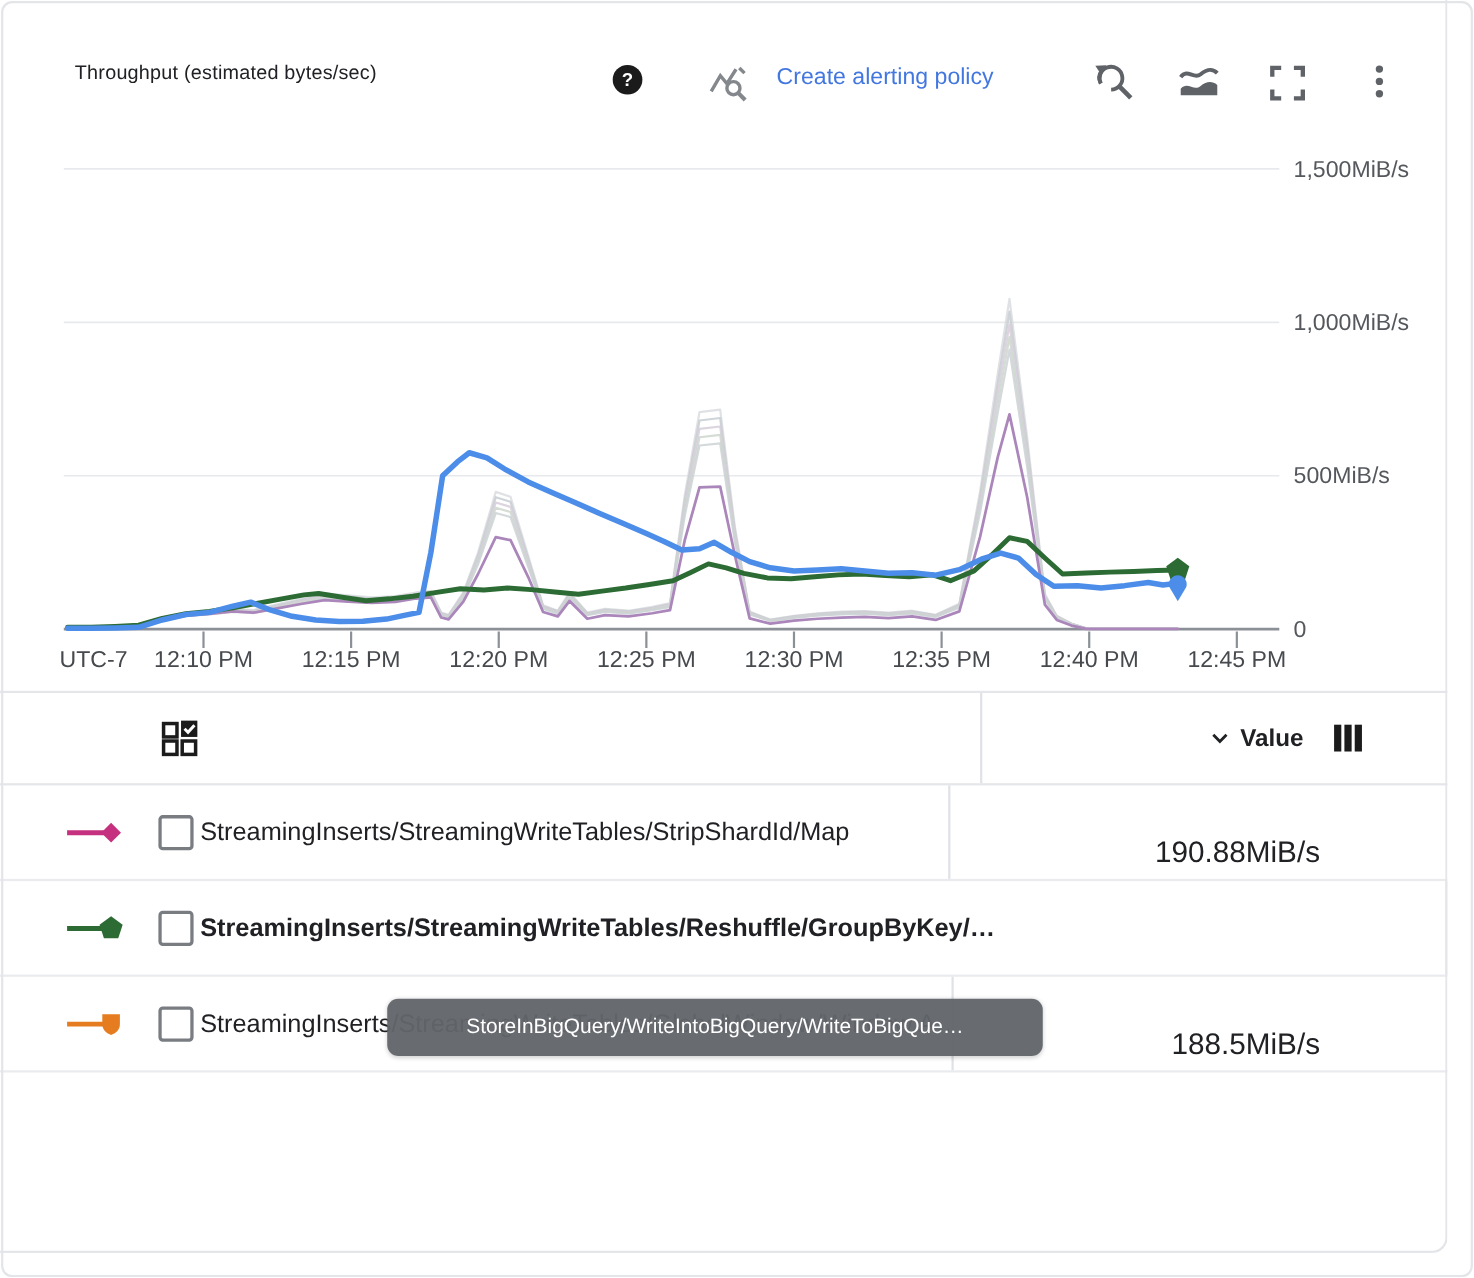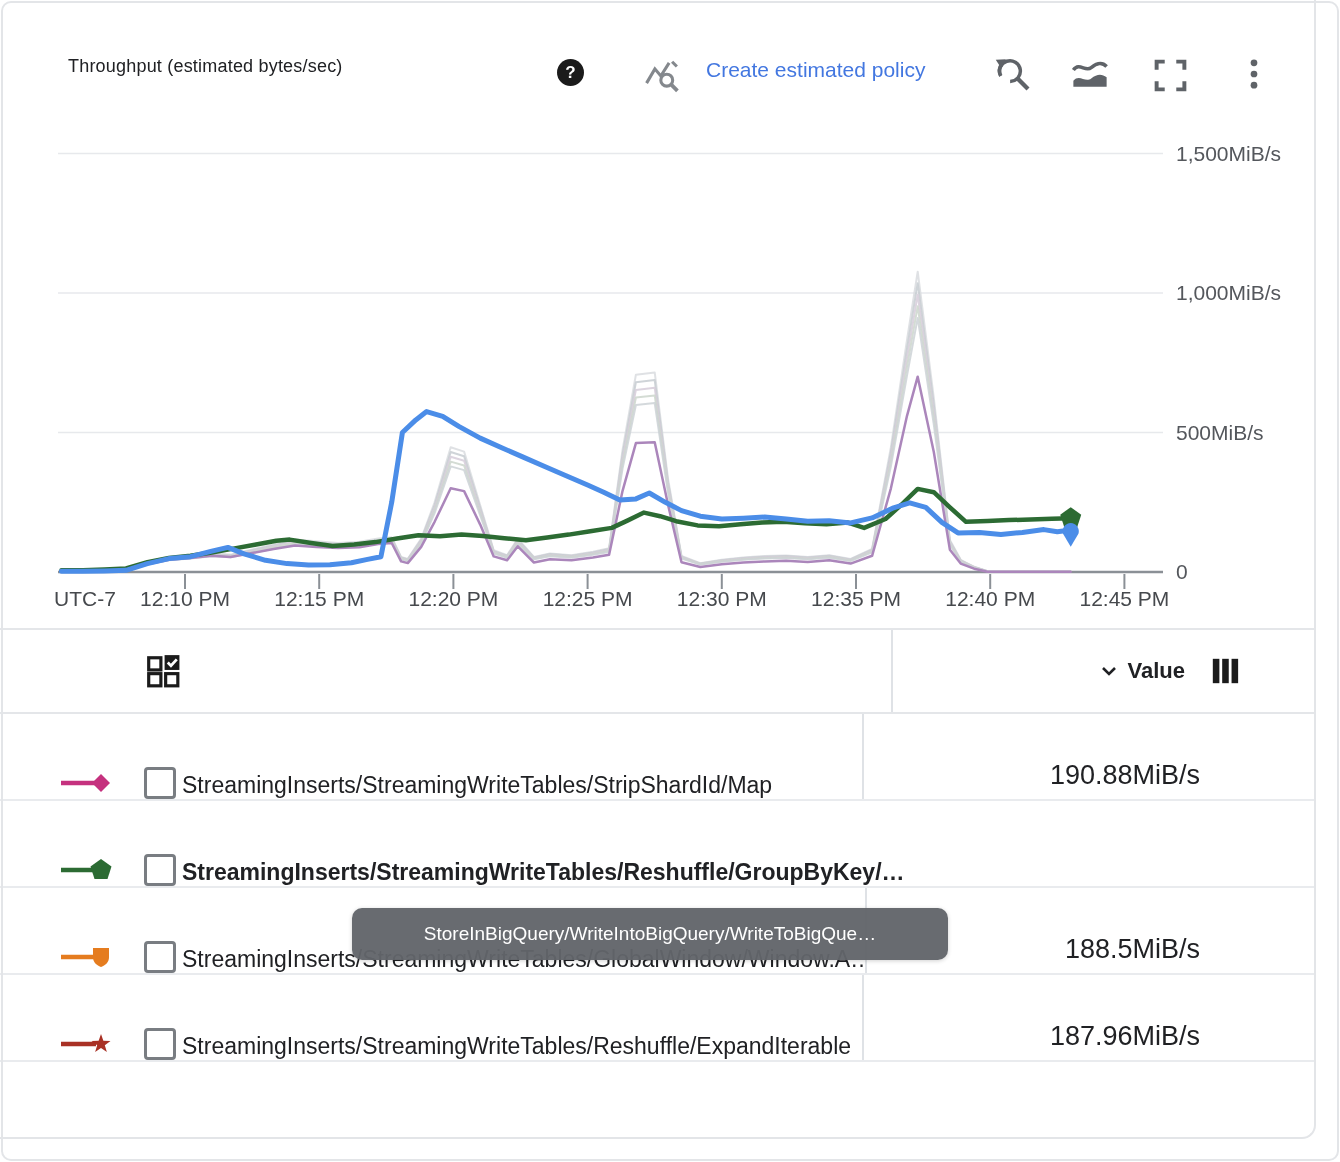--- a/index.html
+++ b/index.html
@@ -21,21 +21,21 @@
   #chart text{font-family:"Liberation Sans",sans-serif;}
 
   
   .ltable{position:absolute;left:0;top:628px;width:1316px;border-top:2px solid #e4e6e9;}
   .thead{height:82px;display:flex;border-bottom:2px solid #e4e6e9;gap:11px;}
   .thead-left{flex:1 1 auto;display:flex;align-items:center;padding-left:145px;border-right:2px solid #dfe2e6;}
   .thead-right{width:336px;display:flex;align-items:center;justify-content:flex-end;padding-right:76px;gap:7px;}
   .value-label{font-size:22px;font-weight:700;color:#202124;}
   .cols-icon{margin-left:18px;}
   .trow{height:85px;display:flex;border-bottom:2px solid #e9ebee;}
-  .trow-left{flex:1 1 auto;display:flex;align-items:flex-end;padding-left:60px;border-right:2px solid #dfe2e6;overflow:hidden;white-space:nowrap;}
+  .trow-left{flex:1 1 auto;display:flex;align-items:center;padding-left:60px;border-right:2px solid #dfe2e6;overflow:hidden;white-space:nowrap;}
   .trow-right{width:336px;display:flex;align-items:center;justify-content:flex-end;padding-right:116px;font-size:27px;color:#202124;margin-top:38px;}
   .row-label{font-size:23px;color:#202124;margin-left:6px;}
   .bold .row-label,.bold .trow-right{font-weight:700;}
   .checkbox{width:26px;height:26px;border:3px solid #797d82;border-radius:4px;background:#fff;margin-left:30px;flex:none;cursor:pointer;}
   .marker-svg{flex:none;}
 
   
   .tooltip{position:absolute;left:352px;top:908px;width:596px;height:52px;background:rgba(98,101,106,.96);
       border-radius:10px;color:#fff;font-size:19px;display:flex;align-items:center;justify-content:center;
       box-shadow:0 1px 4px rgba(0,0,0,.18);z-index:5;white-space:nowrap;overflow:hidden;}
@@ -87,21 +87,21 @@
     <div class="hdr-item title">Throughput (estimated bytes/sec)</div>
     <div class="hdr-item help-badge">?</div>
 
     <svg class="hdr-item icon-btn" style="left:643px;top:57px" width="38" height="38" viewBox="0 0 32 32">
       <polyline points="3,22 10,10 15,16 22,5" fill="none" stroke="#84888d" stroke-width="2.6"></polyline>
       <line x1="24.5" y1="4" x2="28.5" y2="8" stroke="#84888d" stroke-width="2.6"></line>
       <circle cx="20" cy="19.5" r="5" fill="none" stroke="#84888d" stroke-width="2.6"></circle>
       <line x1="23.6" y1="23.1" x2="29" y2="28.5" stroke="#84888d" stroke-width="3.2"></line>
     </svg>
 
-    <a class="hdr-item alert-link">Create estimated policy</a>
+    <a class="hdr-item alert-link">Create alerting policy</a>
 
     <svg class="hdr-item icon-btn" style="left:993px;top:54px" width="40" height="40" viewBox="0 0 32 32">
       <path d="M6.2,17.5 A8.3,8.3 0 1 1 13.7,22" fill="none" stroke="#5f6368" stroke-width="2.8"></path>
       <path d="M6.2,17.5 A8.3,8.3 0 0 1 6.9,8.3" fill="none" stroke="#5f6368" stroke-width="2.8"></path>
       <polygon points="2.2,4.6 10.2,4.2 6.6,11.4" fill="#5f6368"></polygon>
       <line x1="19.5" y1="19.5" x2="28" y2="28" stroke="#5f6368" stroke-width="3.4"></line>
     </svg>
 
     <svg class="hdr-item icon-btn" style="left:1071px;top:57px" width="38" height="38" viewBox="0 0 32 32">
       <path d="M2,11 C7,4 12,13 17,9 S26,4 30,8" fill="none" stroke="#5f6368" stroke-width="3"></path>
@@ -167,31 +167,20 @@
             <div class="trow-left">
               <svg width="54" height="32" viewBox="0 0 54 32" class="marker-svg">
                 <line x1="1" x2="36" y1="16" y2="16" stroke="#e57c1f" stroke-width="4.5"></line>
                 <path d="M-8,-9 L8,-9 L8,0 C8,5 5,8 0,10 C-5,8 -8,5 -8,0 Z" fill="#e57c1f" transform="translate(41,16)"></path>
               </svg>
               <div class="checkbox"></div>
               <span class="row-label">StreamingInserts/StreamingWriteTables/GlobalWindow/Window.A…</span>
             </div>
             <div class="trow-right">188.5MiB/s</div>
           </div>
-          <div class="trow">
-            <div class="trow-left">
-              <svg width="54" height="32" viewBox="0 0 54 32" class="marker-svg">
-                <line x1="1" x2="36" y1="16" y2="16" stroke="#a93125" stroke-width="4.5"></line>
-                <path d="M0,-10 L2.35,-3.24 L9.51,-3.09 L3.8,1.24 L5.88,8.09 L0,4 L-5.88,8.09 L-3.8,1.24 L-9.51,-3.09 L-2.35,-3.24 Z" fill="#a93125" transform="translate(41,16)"></path>
-              </svg>
-              <div class="checkbox"></div>
-              <span class="row-label">StreamingInserts/StreamingWriteTables/Reshuffle/ExpandIterable</span>
-            </div>
-            <div class="trow-right">187.96MiB/s</div>
-          </div>
         </div>
     </div>
 
     <div class="tooltip">StoreInBigQuery/WriteIntoBigQuery/WriteToBigQue…</div>
   </div>
 
   <div class="inner-frame"></div>
   <div class="outer-frame"></div>
 </div>
 

